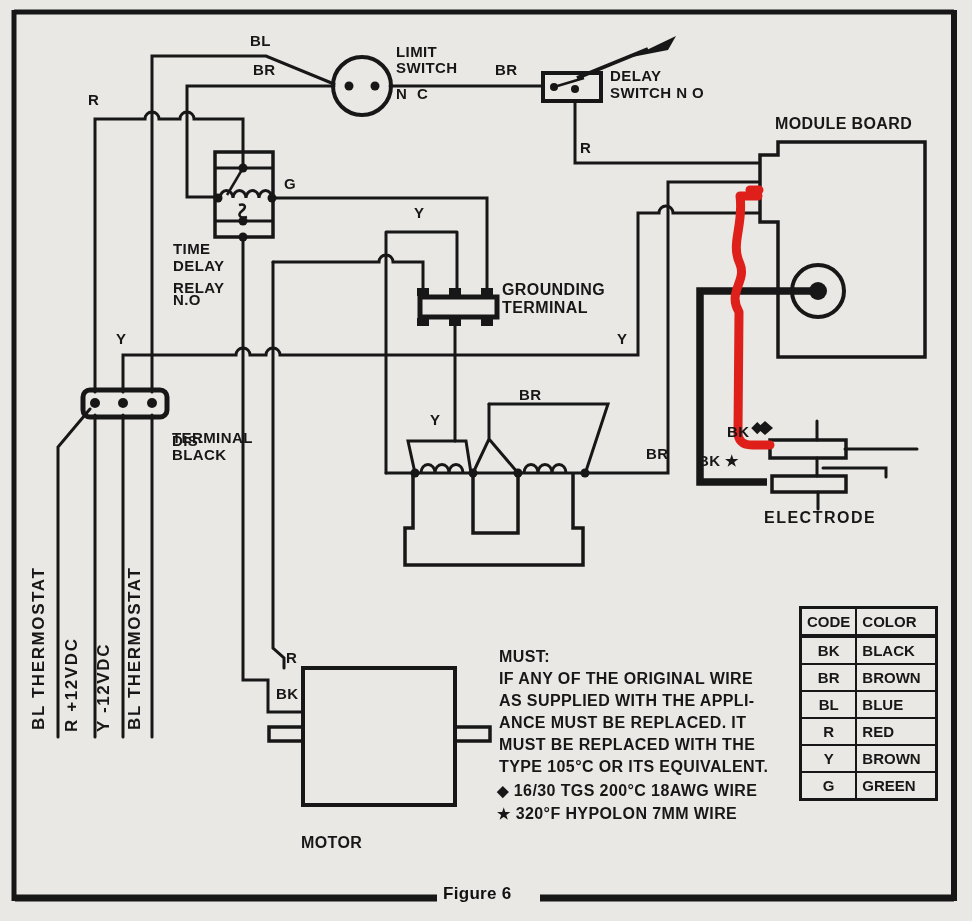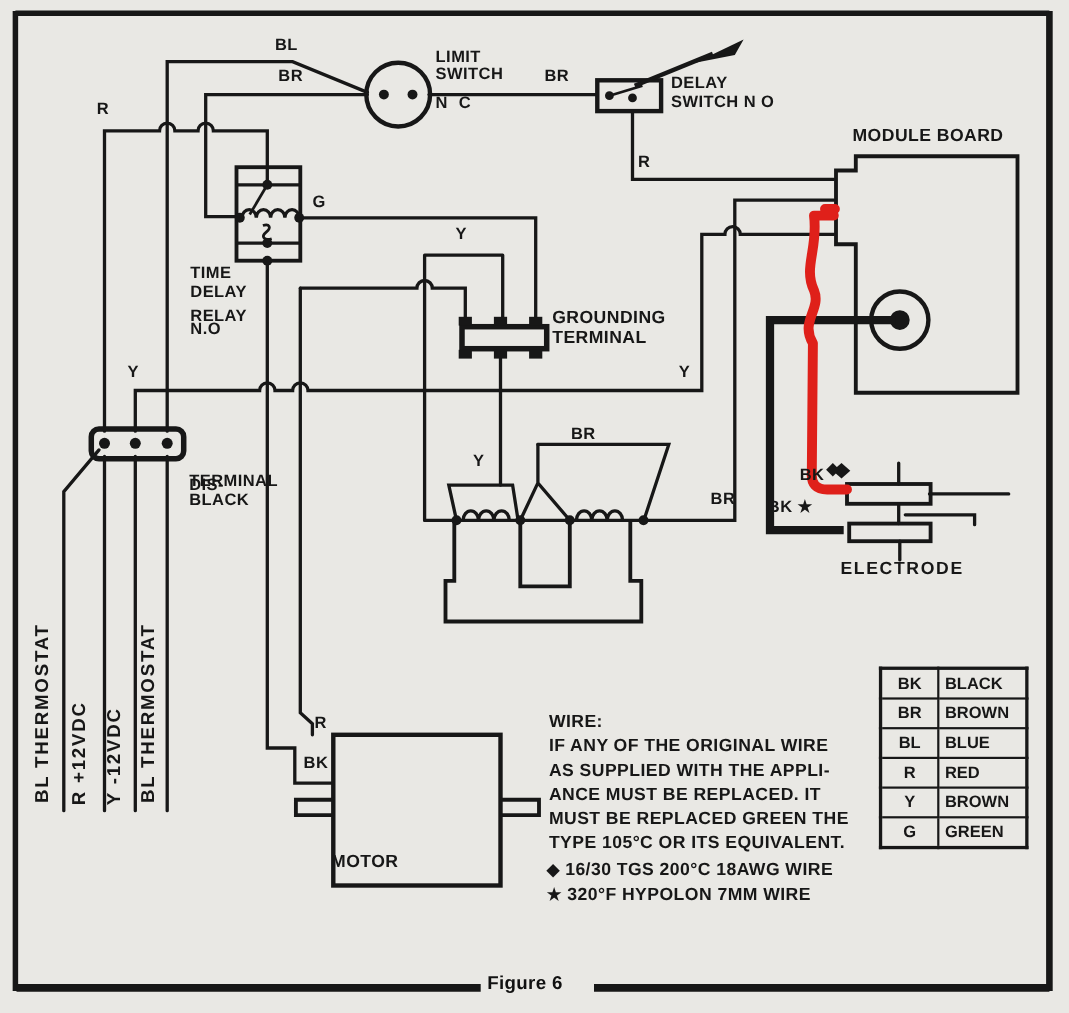--- a/index.html
+++ b/index.html
@@ -187,43 +187,47 @@
 <div class="lbl" style="left:172px;top:433px">DIS-</div>
 <div class="lbl" style="left:172px;top:430px">TERMINAL</div>
 <div class="lbl" style="left:172px;top:447px">BLACK</div>
 
 <div class="lbl" style="left:430px;top:412px">Y</div>
 <div class="lbl" style="left:519px;top:387px">BR</div>
 <div class="lbl" style="left:646px;top:446px">BR</div>
 
 <div class="lbl" style="left:286px;top:650px">R</div>
 <div class="lbl" style="left:276px;top:686px">BK</div>
-<div class="lbl big" style="left:301px;top:776px">MOTOR</div>
+<div class="lbl big" style="left:301px;top:835px">MOTOR</div>
 
 <div class="lbl" style="left:727px;top:424px"><span>BK</span><span class="icon-glyph sup">◆</span></div>
 <div class="lbl" style="left:698px;top:453px"><span>BK</span> <span class="icon-glyph">★</span></div>
 
 <div class="lbl big" style="left:764px;top:510px;letter-spacing:1.5px">ELECTRODE</div>
 
-<div class="lbl note-line" style="left:499px;top:646px">WIRE:</div>
+<div class="lbl note-line" style="left:499px;top:646px">MUST:</div>
 <div class="lbl note-line" style="left:499px;top:668px">IF ANY OF THE ORIGINAL WIRE</div>
 <div class="lbl note-line" style="left:499px;top:690px">AS SUPPLIED WITH THE APPLI-</div>
 <div class="lbl note-line" style="left:499px;top:712px">ANCE MUST BE REPLACED. IT</div>
-<div class="lbl note-line" style="left:499px;top:734px">MUST BE REPLACED GREEN THE</div>
+<div class="lbl note-line" style="left:499px;top:734px">MUST BE REPLACED WITH THE</div>
 <div class="lbl note-line" style="left:499px;top:756px">TYPE 105°C OR ITS EQUIVALENT.</div>
 <div class="lbl note-line" style="left:497px;top:780px"><span class="icon-glyph">◆</span><span> 16/30 TGS 200°C 18AWG WIRE</span></div>
 <div class="lbl note-line" style="left:497px;top:803px"><span class="icon-glyph">★</span><span> 320°F HYPOLON 7MM WIRE</span></div>
 
 <div class="vlabel" style="left:30px;top:730px">BL THERMOSTAT</div>
 <div class="vlabel" style="left:63px;top:732px">R +12VDC</div>
 <div class="vlabel" style="left:95px;top:732px">Y -12VDC</div>
 <div class="vlabel" style="left:126px;top:730px">BL THERMOSTAT</div>
 
 <table class="legend">
   <tbody>
+      <tr>
+    <th>CODE</th>
+    <th>COLOR</th>
+  </tr>
   <tr>
         <td class="code">BK</td>
         <td class="color">BLACK</td>
       </tr>
   <tr>
         <td class="code">BR</td>
         <td class="color">BROWN</td>
       </tr>
   <tr>
         <td class="code">BL</td>

